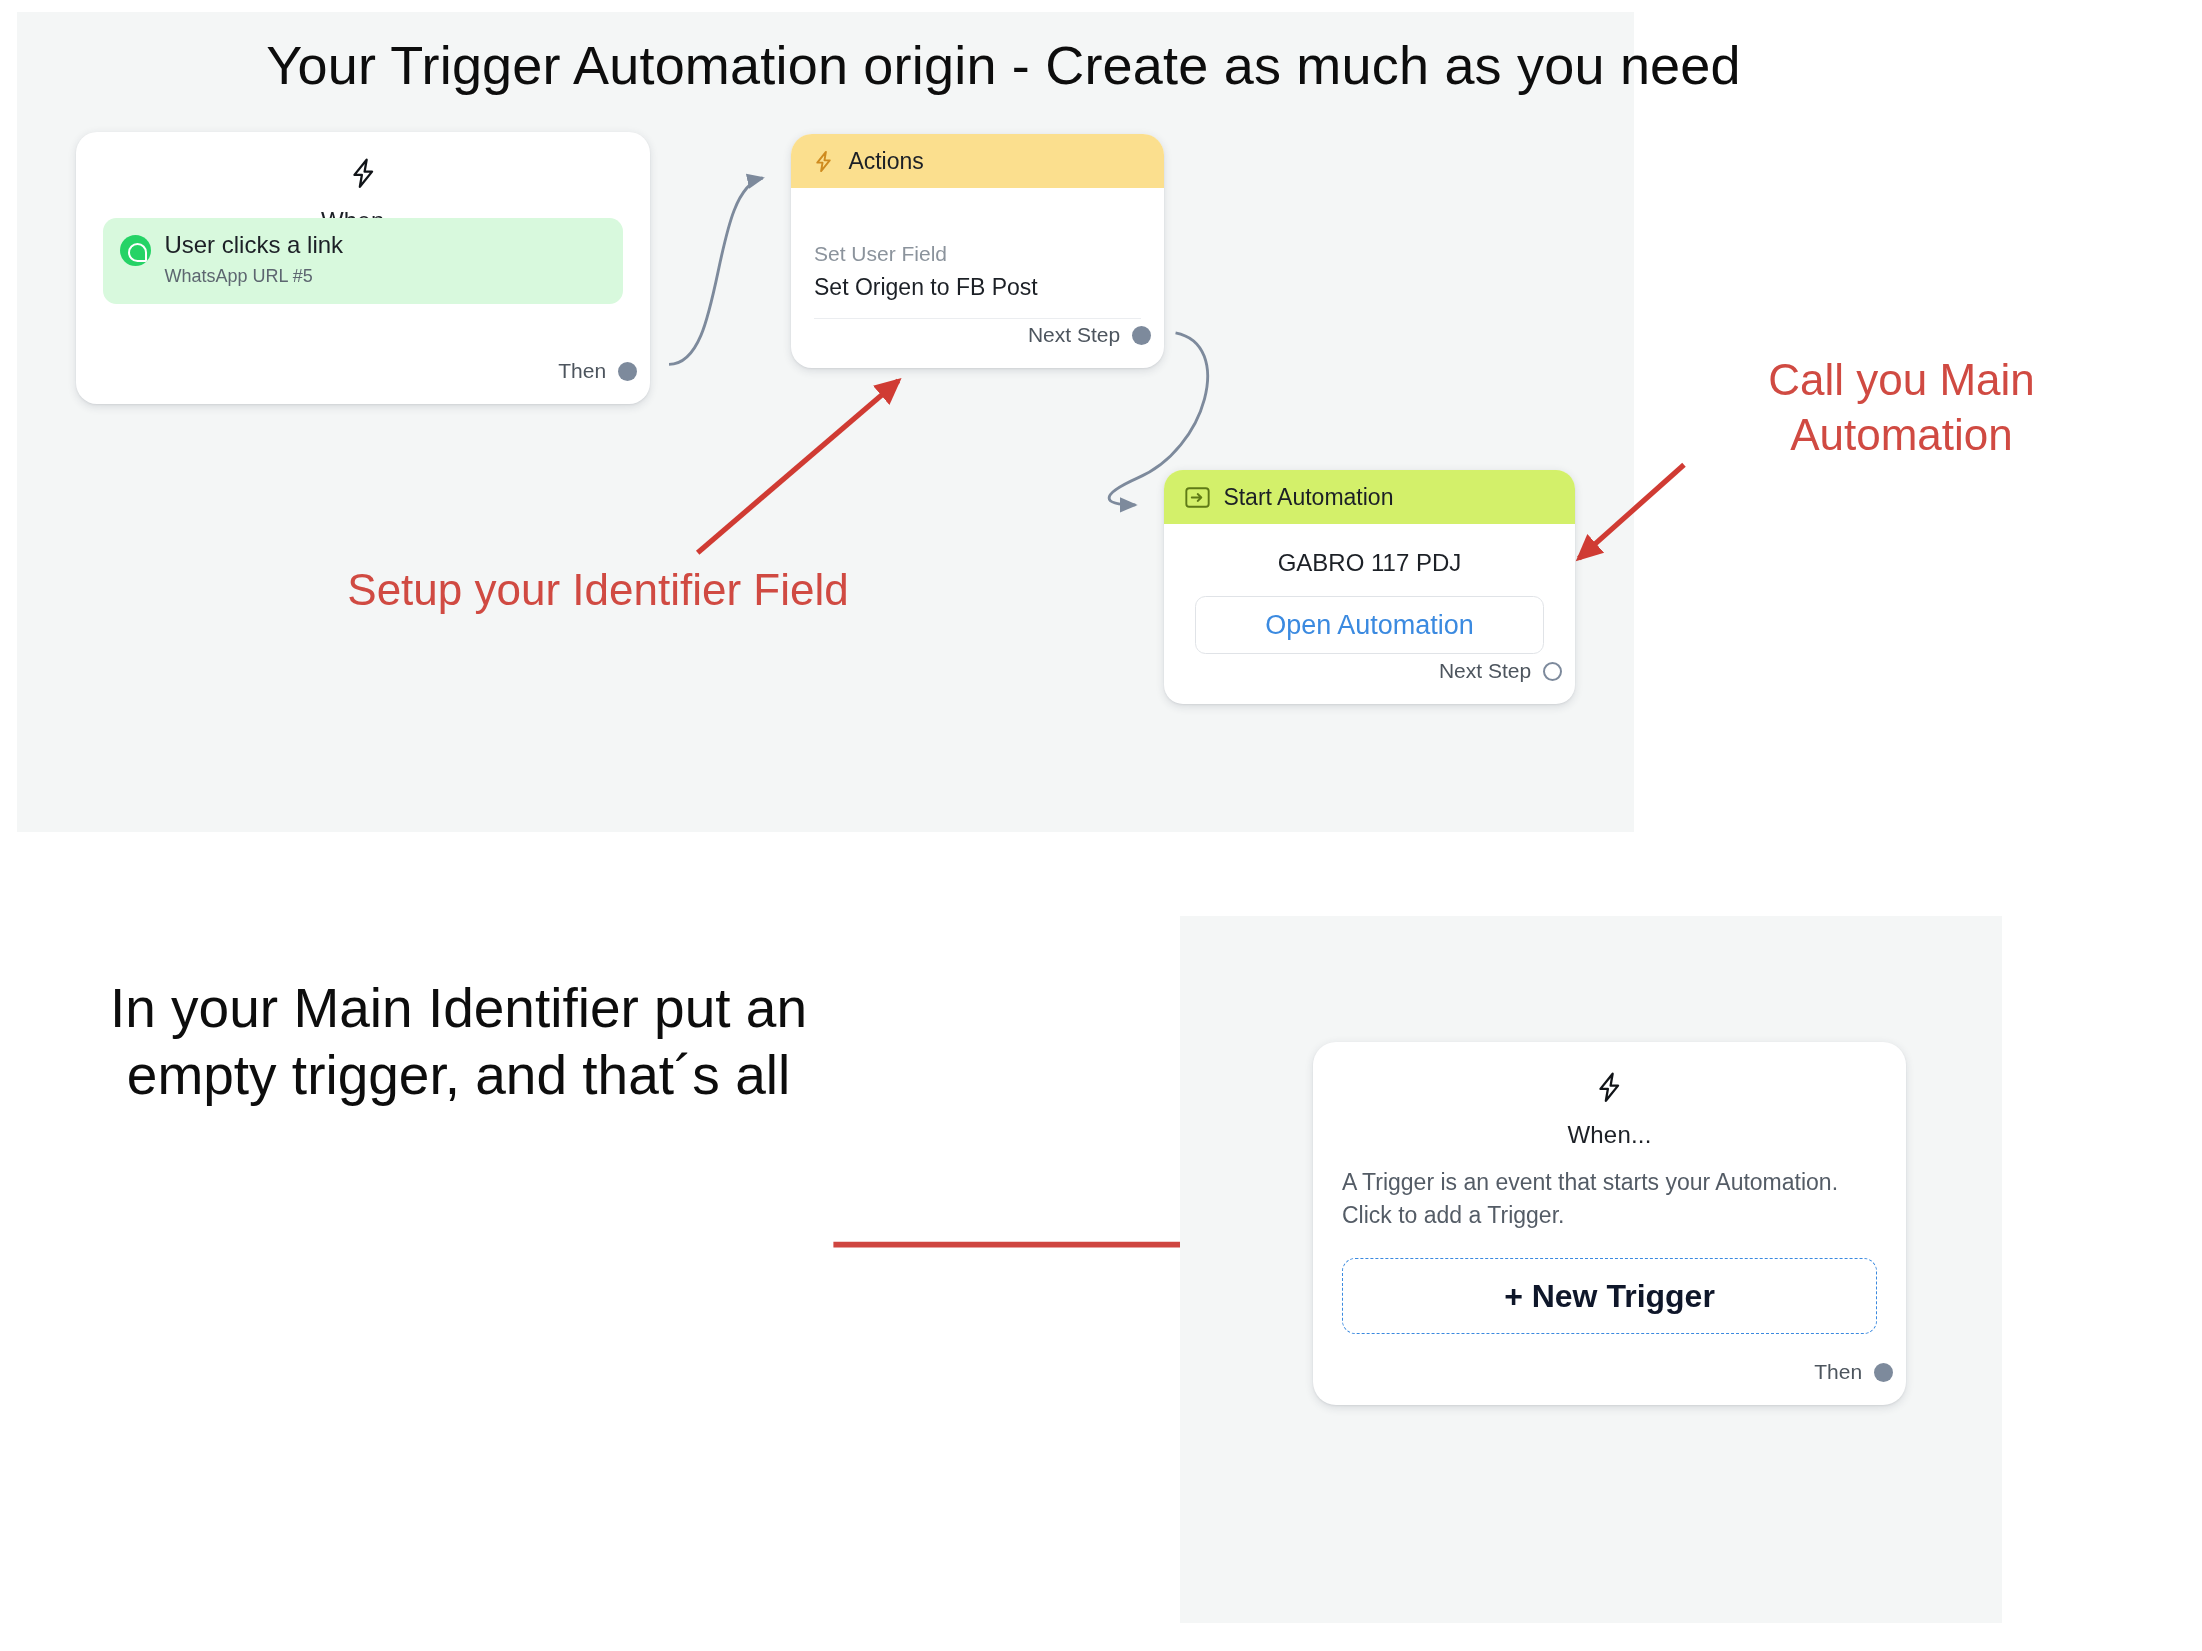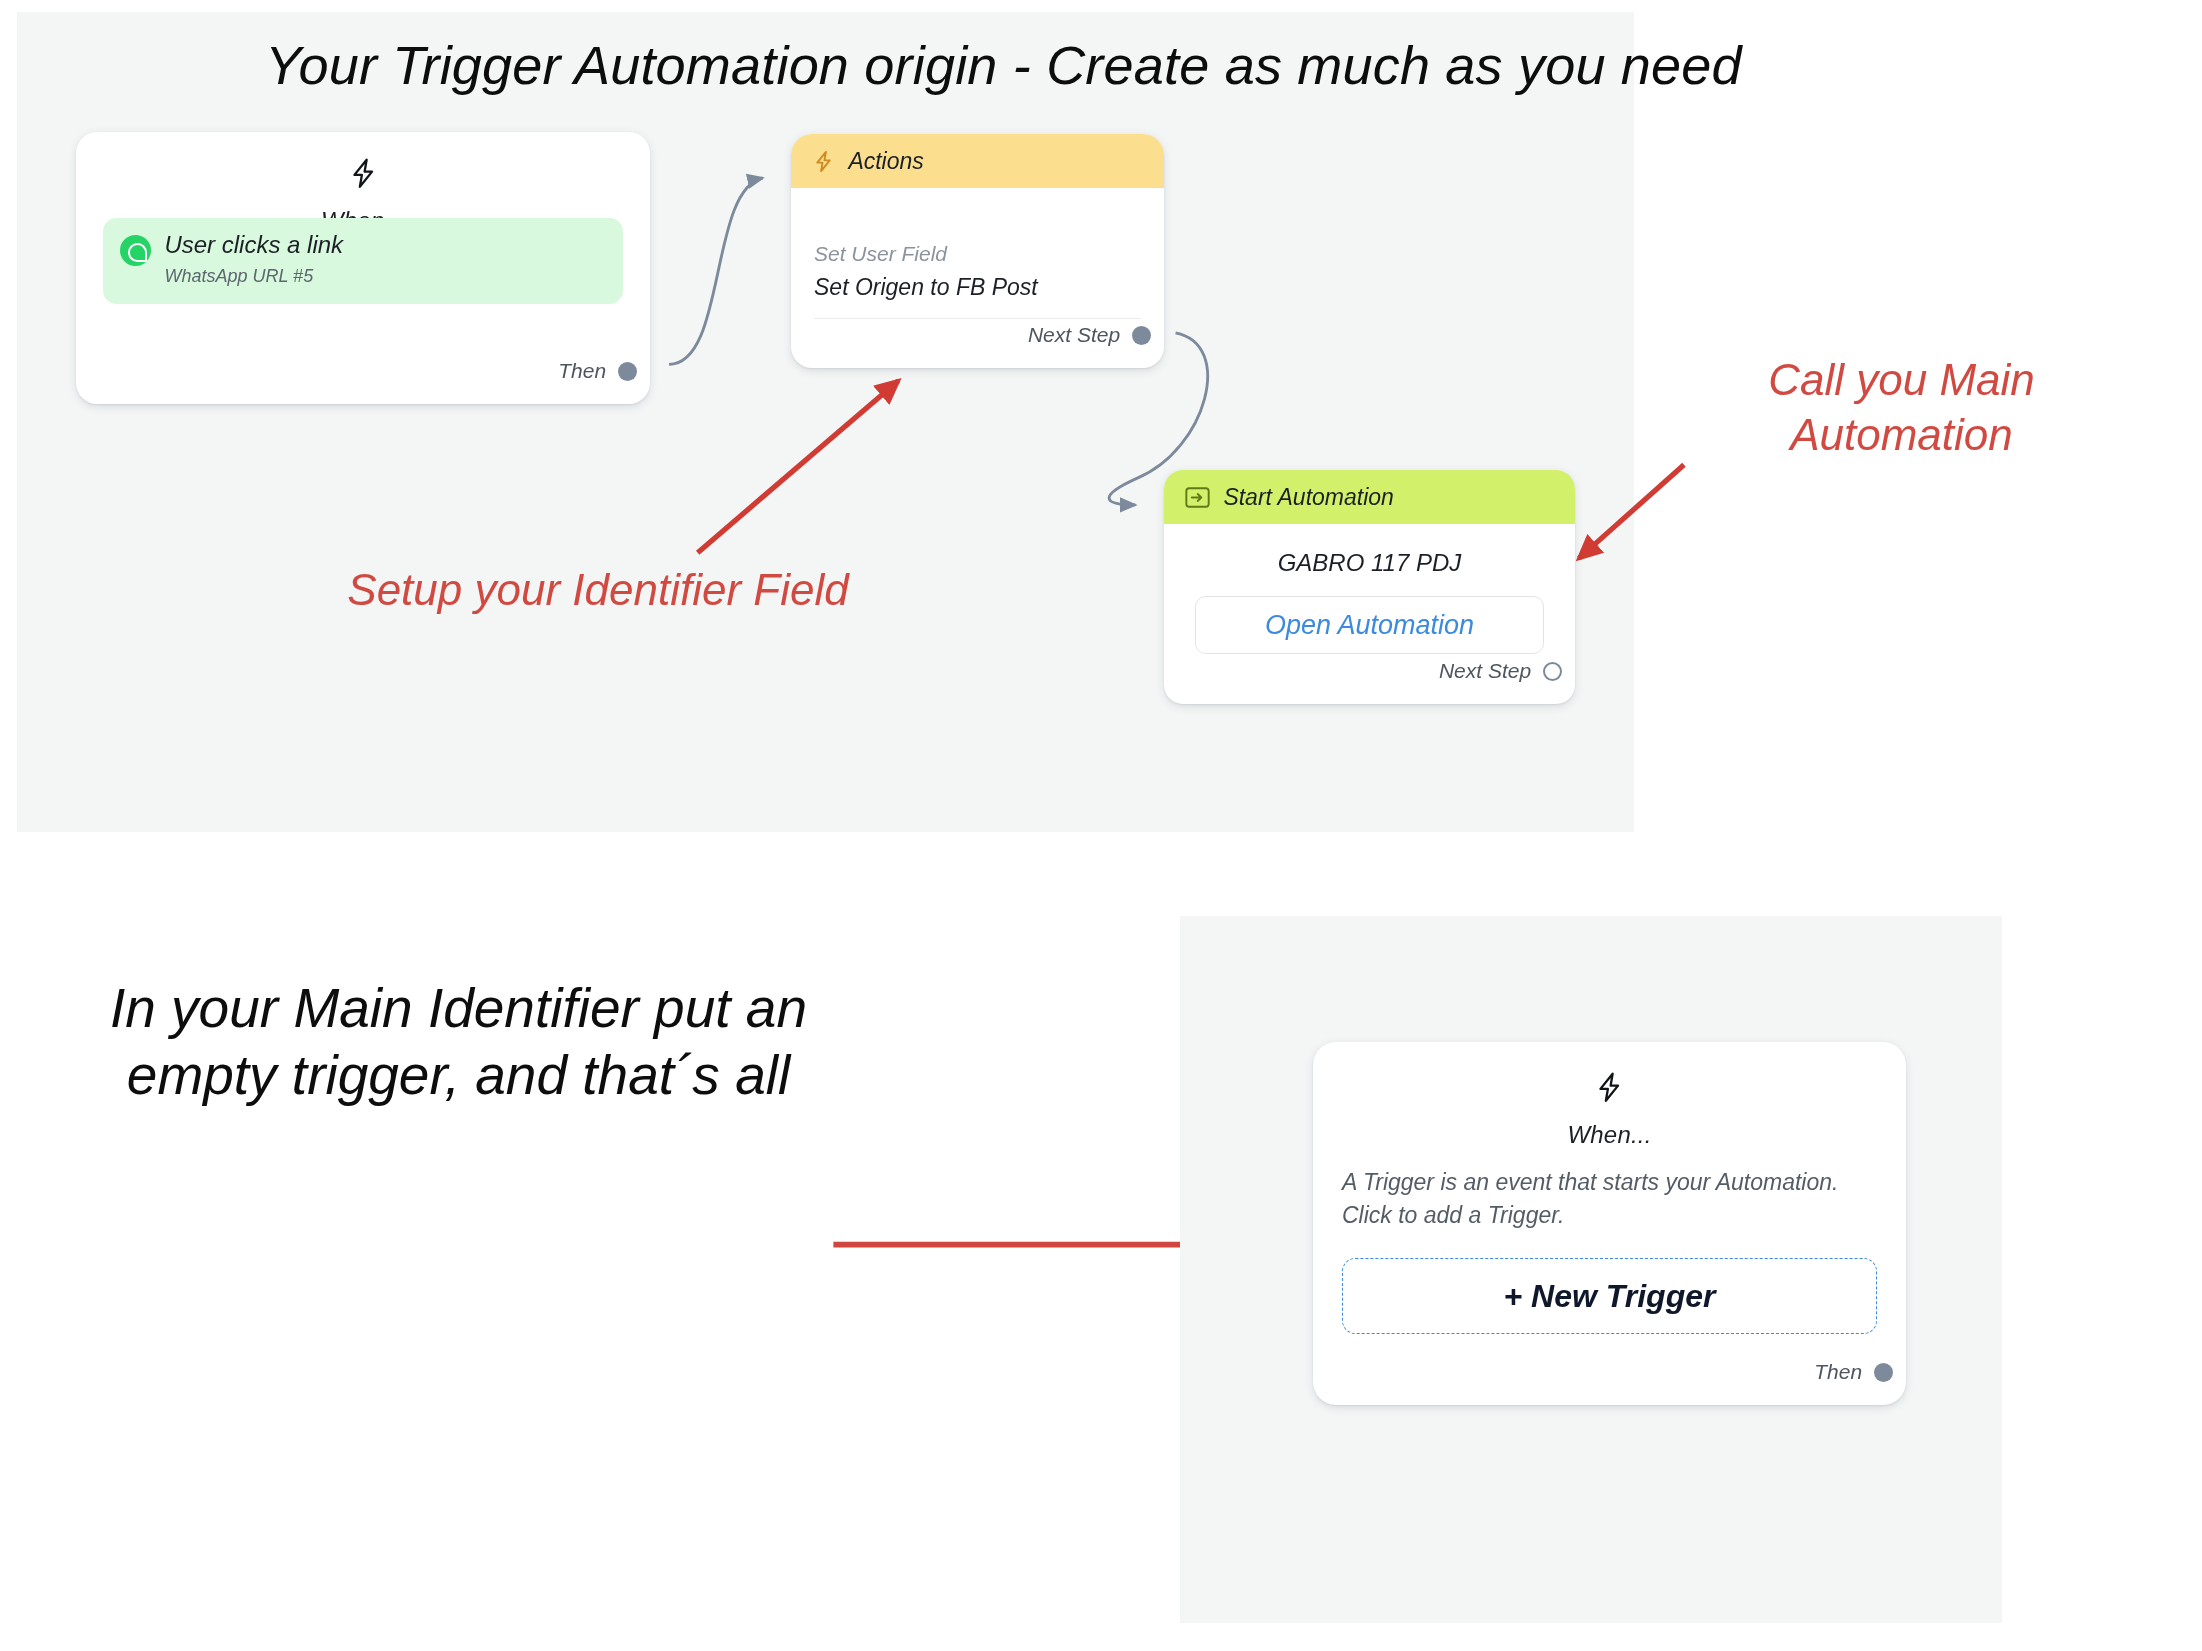--- a/index.html
+++ b/index.html
@@ -8,21 +8,20 @@
     height: 1652px;
     background: #ffffff;
     font-family: "Liberation Sans", sans-serif;
     overflow: hidden;
   }
   #stage {
     position: relative;
     width: 2202px;
     height: 1652px;
     background: #ffffff;
-    font-style: italic;
   }
 
   
   .canvas-panel {
     position: absolute;
     background: #f4f6f6;
   }
   #panel-top  { left: 17px;   top: 11.5px;   width: 1617px; height: 820px; }
   #panel-bot  { left: 1180px; top: 916px;  width: 822px;  height: 707px; }
 

